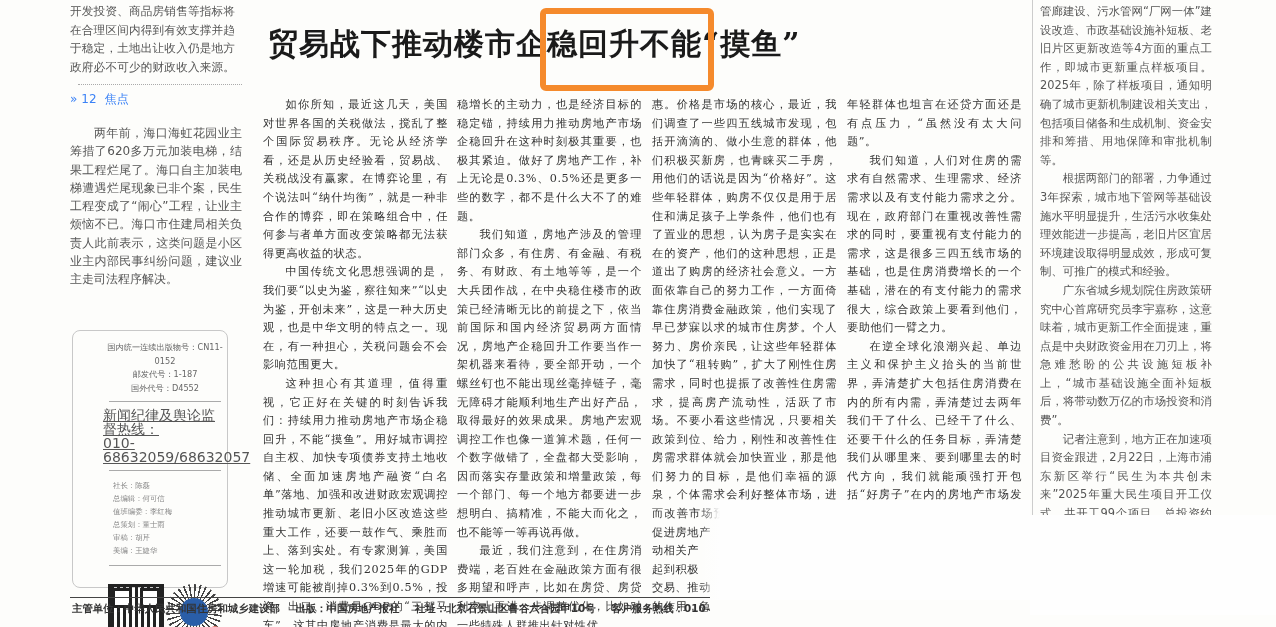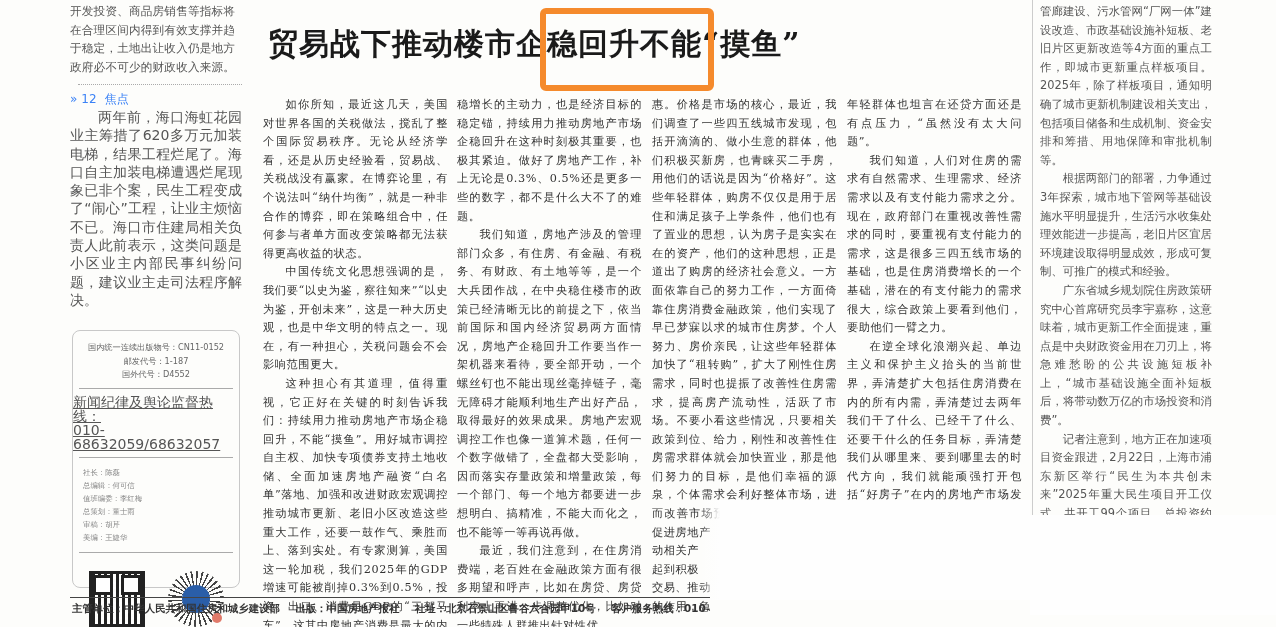--- a/index.html
+++ b/index.html
@@ -8,23 +8,23 @@
 
   .page { position: absolute; left: 0; top: 0; width: 1276px; height: 627px; background: #fdfdfb; }
 
   
   .left-col { position: absolute; left: 70px; top: 0; width: 172px; }
   .left-col .intro { font-size: 11.6px; line-height: 18.5px; color: #555; letter-spacing: 0.2px; padding-top: 2px; }
   .left-col .dotted { border-top: 1px dotted #aaa; margin: 8px 0 6px 8px; }
   .left-col .section { font-size: 12px; color: #3b82f6; margin-top: 2px; }
   .left-col .section .num { font-family: "DejaVu Sans", sans-serif; margin: 0 8px 0 4px; }
   .left-col .teaser-title { font-size: 12.6px; line-height: 19px; color: #333; margin-top: 10px; font-weight: bold; }
-  .left-col .teaser-body { font-size: 14px; line-height: 18.3px; color: #555; margin-top: 0; text-indent: 2em; text-align: justify; }
+  .left-col .teaser-body { font-size: 12px; line-height: 18.3px; color: #555; margin-top: 16px; text-indent: 2em; text-align: justify; }
 
-  .imprint { position: absolute; left: 72px; top: 330px; width: 168px; height: 258px; border: 1px solid #c8c8c8; border-radius: 8px; font-size: 8.2px; color: #666; }
+  .imprint { position: absolute; left: 72px; top: 330px; width: 156px; height: 258px; border: 1px solid #c8c8c8; border-radius: 8px; font-size: 8.2px; color: #666; padding-left: 30px; }
   .imprint .blk1 { text-align: center; line-height: 13.5px; padding-top: 10px; }
   .imprint .hr { border-top: 1px solid #aaa; margin: 6px 6px; }
   .imprint .blk2 { text-align: left; line-height: 14px; font-size: 14px; color: #555; text-decoration: underline; }
   .imprint .staff { display: grid; grid-template-columns: 1fr; padding: 2px 10px; line-height: 13px; font-size: 7.4px; color: #888; }
   .imprint .qr-row { display: flex; justify-content: space-around; padding: 12px 4px 0; }
   .imprint .qr-item { width: 76px; text-align: center; font-size: 7.6px; color: #666; line-height: 12px; }
   .qr { width: 56px; height: 56px; margin: 0 auto 6px; border: 3px solid #222; position: relative;
         background:
           repeating-linear-gradient(90deg, #222 0 3px, transparent 3px 6px),
           repeating-linear-gradient(0deg, #fff 0 2px, transparent 2px 5px);

